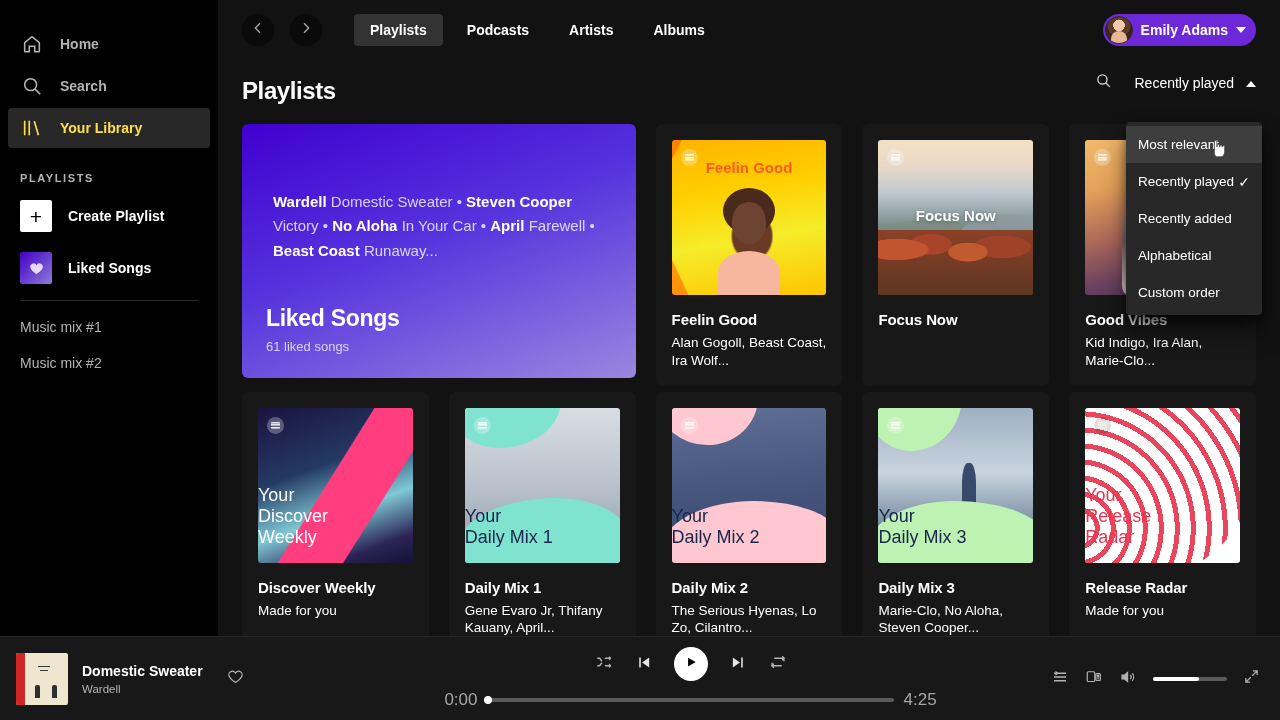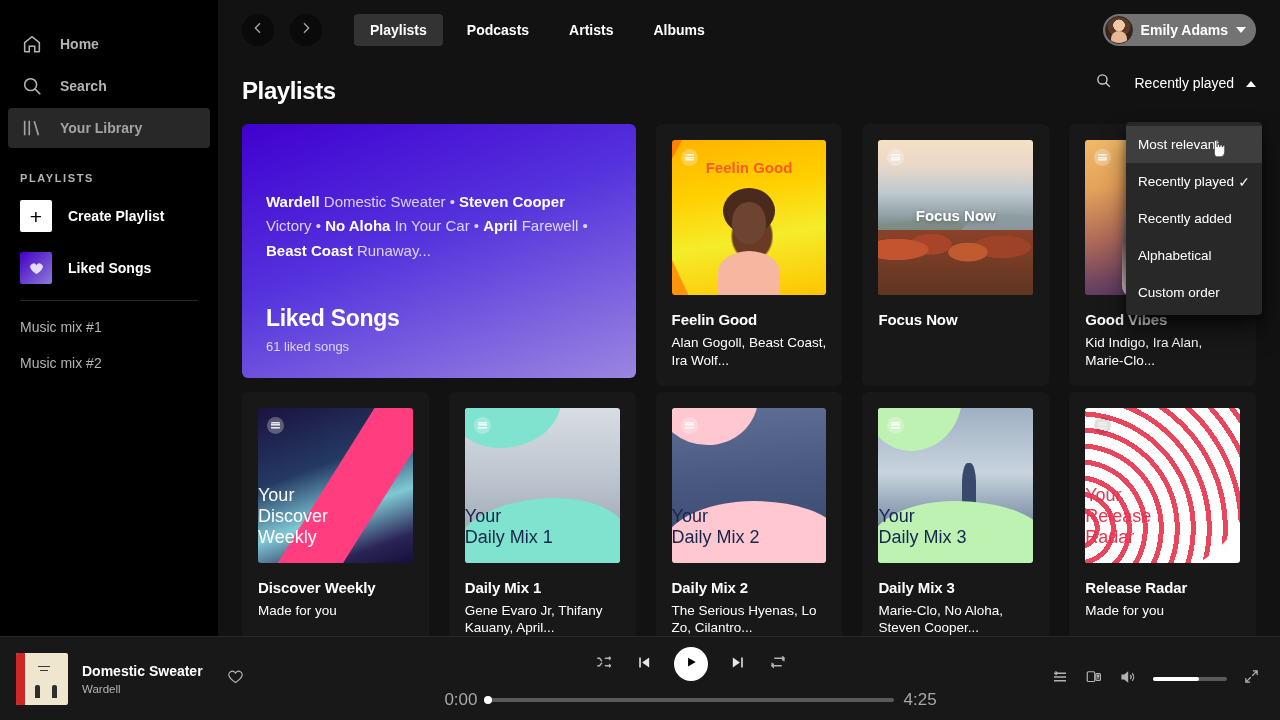--- a/index.html
+++ b/index.html
@@ -17,21 +17,21 @@
     position:absolute; left:0; top:0; width:218px; height:636px;
     background:#000; padding:8px 0 0 0;
   }
   .nav-list { padding:16px 8px 0 8px; }
   .nav-item {
     display:flex; align-items:center; gap:16px;
     height:40px; padding:0 12px; border-radius:4px;
     color:#b3b3b3; font-size:14px; font-weight:700; cursor:pointer;
     margin-bottom:2px;
   }
-  .nav-item.active { background:#282828; color:#a3a3a3; }
+  .nav-item.active { background:#282828; color:#fde047; }
   .nav-icon { width:24px; height:24px; display:flex; align-items:center; justify-content:center; flex:0 0 24px; }
   .nav-icon svg { display:block; }
 
   .section-label {
     color:#b3b3b3; font-size:11px; font-weight:700;
     letter-spacing:1.6px; padding:22px 20px 10px 20px;
   }
   .pl-action {
     display:flex; align-items:center; gap:16px;
     padding:6px 20px; color:#fff; font-size:14px; font-weight:700; cursor:pointer;
@@ -69,21 +69,21 @@
   .nav-tabs { display:flex; align-items:center; gap:8px; margin-left:32px; }
   .tab {
     padding:8px 16px; border-radius:4px; font-size:14px; font-weight:700;
     color:#fff; cursor:pointer; white-space:nowrap;
   }
   .tab.active { background:#333; }
 
   .user-chip {
     position:absolute; right:24px; top:14px;
     display:flex; align-items:center; gap:8px;
-    background:#737373; border-radius:23px; padding:2px 10px 2px 2px;
+    background:#6d28d9; border-radius:23px; padding:2px 10px 2px 2px;
     cursor:pointer;
   }
   .avatar {
     width:28px; height:28px; border-radius:50%;
     background:radial-gradient(circle at 50% 32%, #f0c9a8 0 26%, #5a3a28 27% 52%, #3a2418 53% 100%);
     border:1px solid #2a2a2a; overflow:hidden; flex:0 0 28px;
     position:relative;
   }
   .avatar:after {
     content:""; position:absolute; left:50%; top:54%; transform:translateX(-50%);
@@ -113,21 +113,21 @@
   }
   .card.hero { grid-column:span 2; background:transparent; padding:0; }
   .hero-inner {
     border-radius:6px; height:254px; padding:24px;
     background:linear-gradient(160deg,#4000d0 0%,#5533dd 45%,#9a86e0 100%);
     display:flex; flex-direction:column; justify-content:space-between;
     position:relative; overflow:hidden;
   }
   .hero-tracks {
     font-size:15px; line-height:1.62; color:rgba(255,255,255,0.78);
-    margin-top:42px; max-width:355px;
+    margin-top:42px; max-width:355px;margin-left:7px;
   }
   .hero-tracks b { color:#fff; font-weight:700; }
   .hero-bottom { margin-top:auto; }
   .hero-title { font-size:23px; font-weight:700; color:#fff; letter-spacing:-0.3px; }
   .hero-sub { font-size:13px; color:rgba(255,255,255,0.75); margin-top:7px; }
 
   .cover {
     width:100%; aspect-ratio:1/1; border-radius:3px; position:relative;
     overflow:hidden; margin-bottom:16px;
   }

